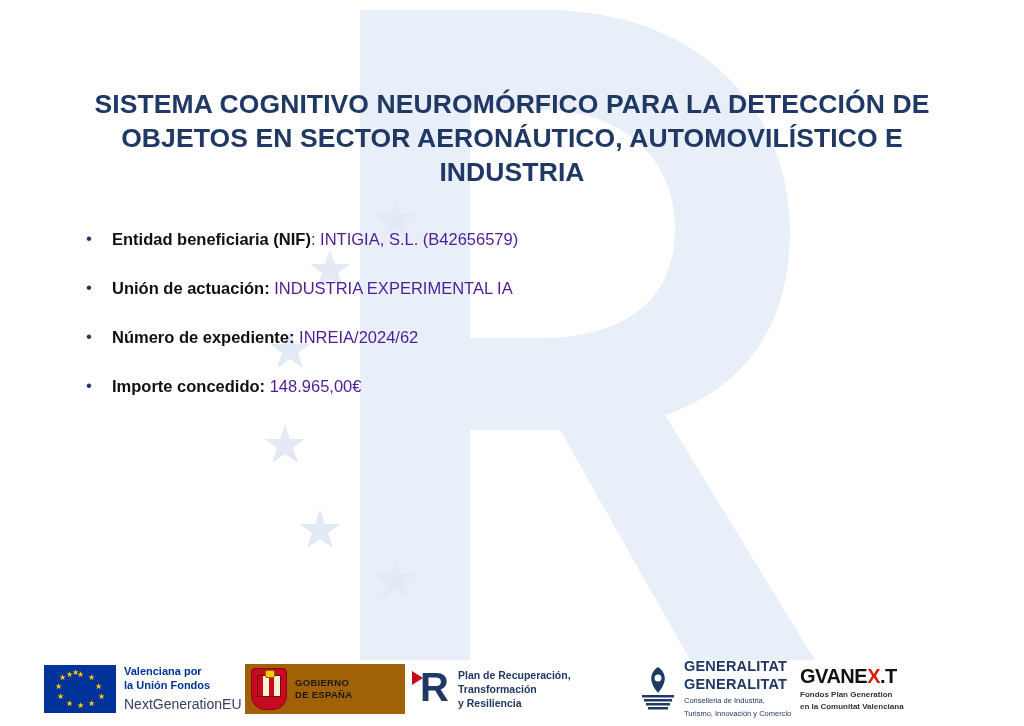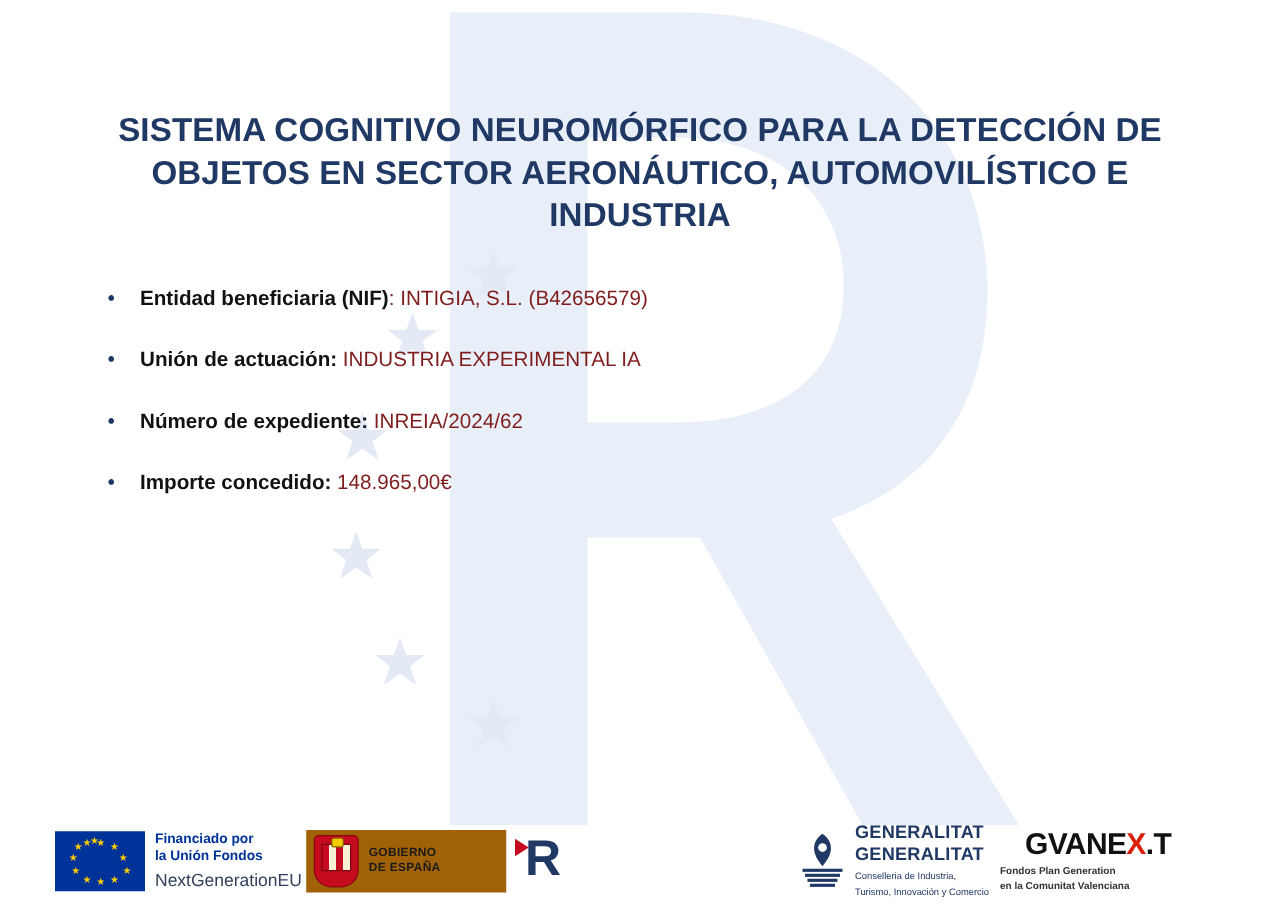--- a/index.html
+++ b/index.html
@@ -75,21 +75,21 @@
   }
   .bullet-text {
     flex: 1 1 auto;
   }
   .bullet-label {
     font-weight: bold;
     color: #111111;
   }
   .bullet-value {
     font-weight: normal;
-    color: #7f1d1d;
+    color: #4c1d95;
   }
 
   
   .footer {
     position: absolute;
     left: 0;
     bottom: 8px;
     width: 1024px;
     height: 84px;
     z-index: 3;
@@ -235,26 +235,25 @@
   .gva-sub {
     color: #1f3864;
     font-size: 7.5px;
     margin-top: 3px;
     line-height: 1.35;
   }
 
   
   .logo-next { left: 800px; }
   .next-main {
-    font-size: 24px;
+    font-size: 20px;
     font-weight: bold;
     color: #111111;
     letter-spacing: -0.5px;
     line-height: 1;
-    margin-left: 20px;
   }
   .next-main .red { color: #d81e05; }
   .next-sub {
     font-size: 8px;
     color: #333333;
     font-weight: bold;
     margin-top: 4px;
     line-height: 1.3;
   }
 </style>
@@ -325,40 +324,45 @@
       <span class="eu-star" style="left:44px; top:35px;">★</span>
       <span class="eu-star" style="left:33px; top:37px;">★</span>
       <span class="eu-star" style="left:22px; top:35px;">★</span>
       <span class="eu-star" style="left:13px; top:28px;">★</span>
       <span class="eu-star" style="left:11px; top:18px;">★</span>
       <span class="eu-star" style="left:15px; top:9px;">★</span>
       <span class="eu-star" style="left:22px; top:6px;">★</span>
       <span class="eu-star" style="left:28px; top:4px;">★</span>
     </div>
     <div class="eu-text">
-      <div>Financiado por</div>
+      <div>Valenciana por</div>
       <div>la Unión Fondos</div>
       <div class="sub">NextGenerationEU</div>
     </div>
   </div>
 
   <div class="logo logo-gob">
     <div class="gob-box">
       <div class="gob-shield"></div>
       <div class="gob-text">
         <div>GOBIERNO</div>
         <div>DE ESPAÑA</div>
       </div>
     </div>
   </div>
 
   <div class="logo logo-plan">
     <div class="plan-mark">
       <span class="plan-arrow"></span>
       <span class="plan-r">R</span>
+    </div>
+    <div class="plan-text">
+      <div>Plan de Recuperación,</div>
+      <div>Transformación</div>
+      <div>y Resiliencia</div>
     </div>
   </div>
 
   <div class="logo logo-gva">
     <svg class="gva-mark" viewBox="0 0 36 48" xmlns="http://www.w3.org/2000/svg">
       <rect x="2" y="30" width="32" height="2.5" fill="#1f3864"></rect>
       <rect x="4" y="34" width="28" height="2.5" fill="#1f3864"></rect>
       <rect x="6" y="38" width="24" height="2.5" fill="#1f3864"></rect>
       <rect x="8" y="42" width="20" height="2.5" fill="#1f3864"></rect>
       <path d="M18 2 C12 6 10 12 12 18 C13 22 16 25 18 28 C20 25 23 22 24 18 C26 12 24 6 18 2 Z" fill="#1f3864"></path>

